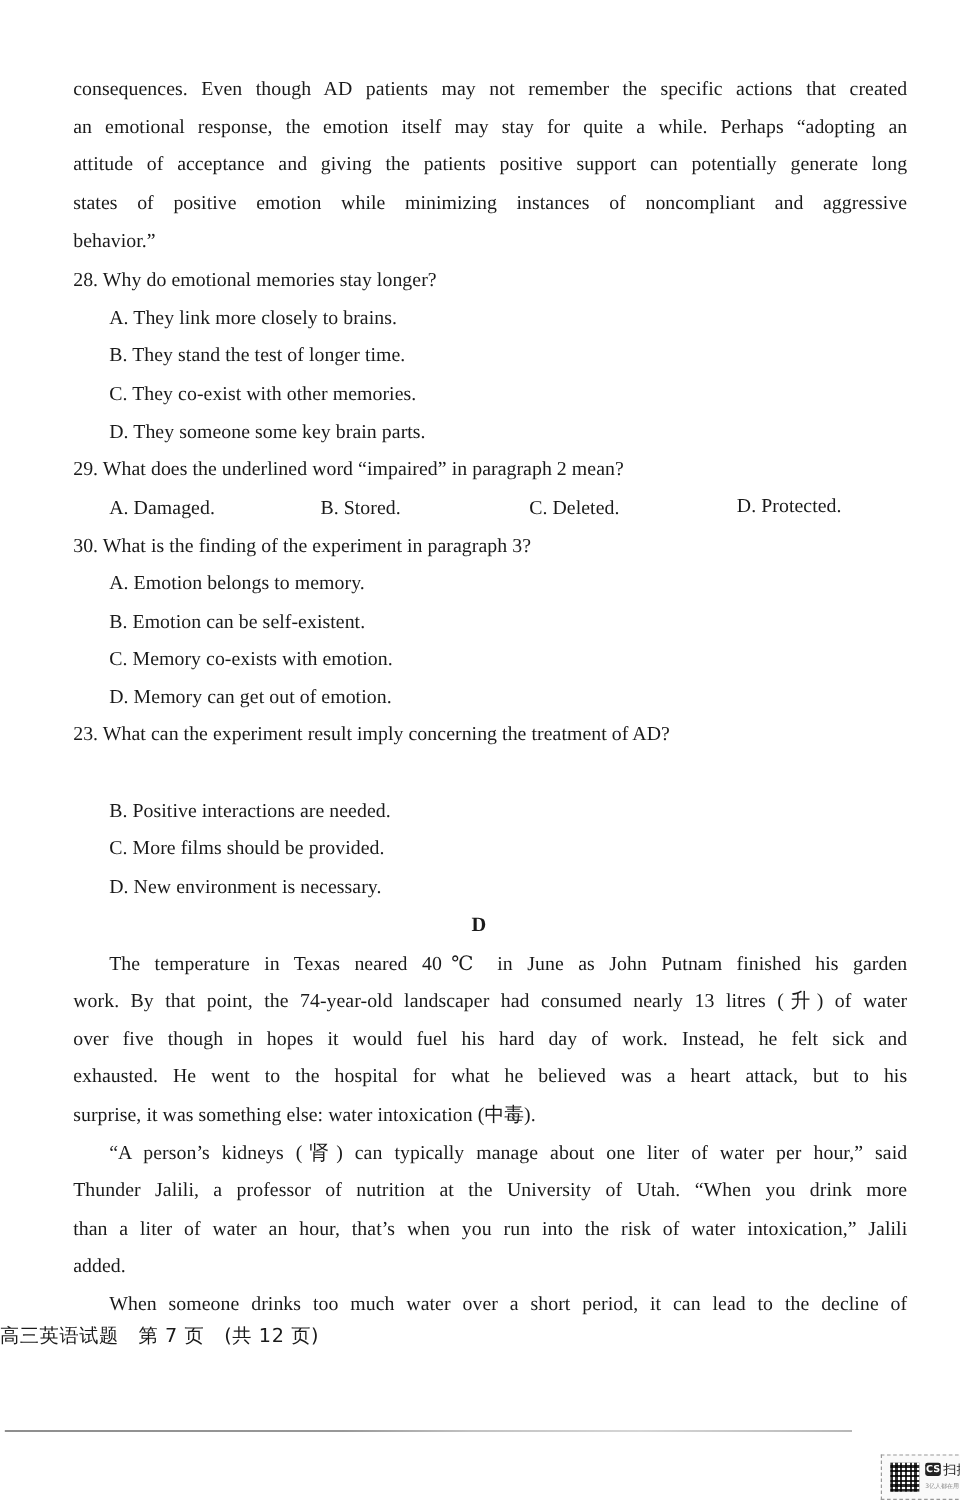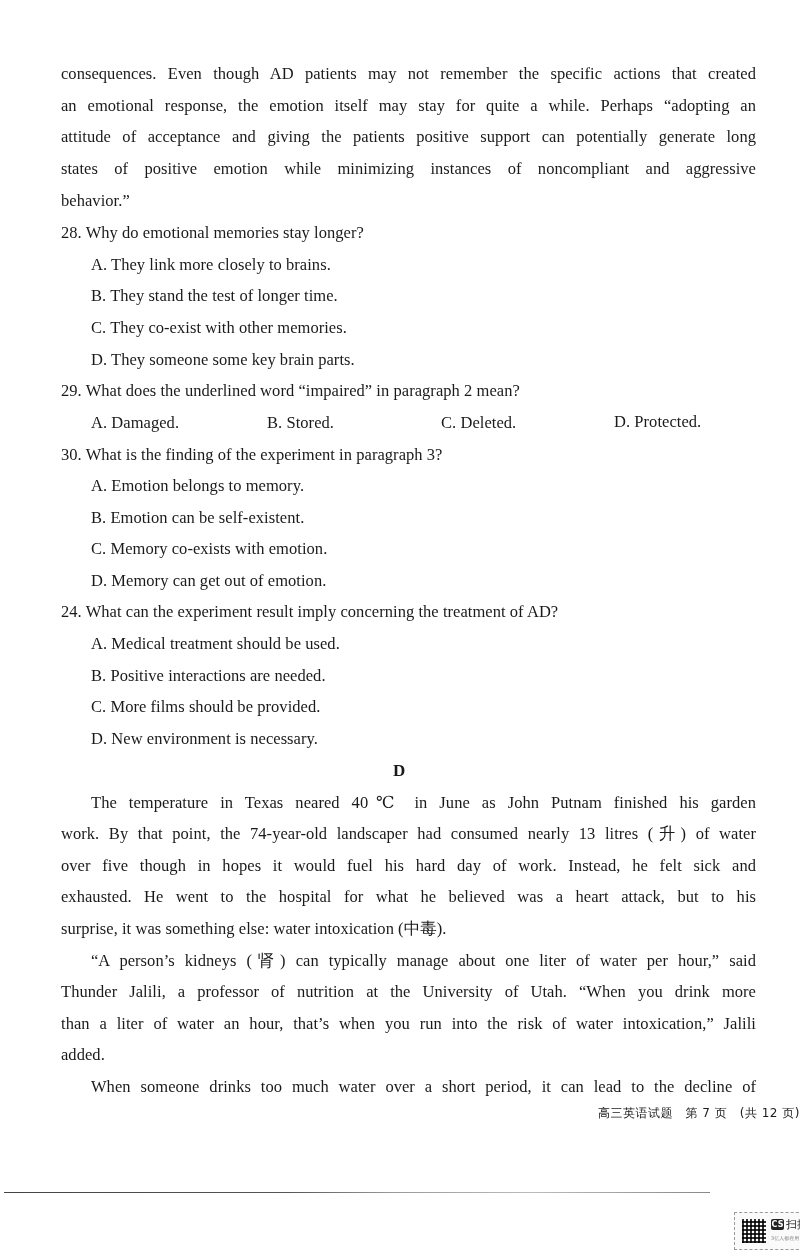--- a/index.html
+++ b/index.html
@@ -11,21 +11,21 @@
     .page { position: absolute; left: 0; top: 0; width: 800px; height: 1252px; }
     .line {
       position: absolute; font-size: 16.5px; line-height: 20px; white-space: nowrap;
       letter-spacing: 0.05px;
     }
     .just { text-align: justify; text-align-last: justify; }
     .para { left: 61px; width: 695px; }
     .q { left: 61px; }
     .opt { left: 91px; text-align: center; }
     .section { left: 393px; font-weight: bold; font-size: 17px; }
-    .footer { left: 0; width: 800px; text-align: right; font-size: 12px; font-family: "DejaVu Sans", sans-serif; letter-spacing: 0.5px; }
+    .footer { left: 0; width: 800px; text-align: left; font-size: 16px; font-family: "DejaVu Sans", sans-serif; letter-spacing: 0.5px; }
     .rule {
       position: absolute; left: 4px; top: 1192px; width: 706px; height: 1px;
       background: linear-gradient(to right, #444 0%, #555 40%, #999 55%, #bbb 75%, #888 100%);
     }
     .scan-badge {
       position: absolute; left: 734px; top: 1212px; width: 70px; height: 38px;
       border: 1px dashed #999; background: #fafafa; box-sizing: border-box;
     }
     .qr {
       position: absolute; left: 7px; top: 6px; width: 24px; height: 24px;
@@ -80,24 +80,23 @@
   <div class="line q" style="top:445px">
     <span>30.</span>
     <span>What is the finding of the experiment in paragraph 3?</span>
   </div>
   <div class="line opt" style="top:476px"><span>A.</span> <span>Emotion belongs to memory.</span></div>
   <div class="line opt" style="top:508px"><span>B.</span> <span>Emotion can be self-existent.</span></div>
   <div class="line opt" style="top:539px"><span>C.</span> <span>Memory co-exists with emotion.</span></div>
   <div class="line opt" style="top:571px"><span>D.</span> <span>Memory can get out of emotion.</span></div>
 
   <div class="line q" style="top:602px">
-    <span>24.</span>
+    <span>23.</span>
     <span>What can the experiment result imply concerning the treatment of AD?</span>
   </div>
-  <div class="line opt" style="top:634px"><span>A.</span> <span>Medical treatment should be used.</span></div>
   <div class="line opt" style="top:666px"><span>B.</span> <span>Positive interactions are needed.</span></div>
   <div class="line opt" style="top:697px"><span>C.</span> <span>More films should be provided.</span></div>
   <div class="line opt" style="top:729px"><span>D.</span> <span>New environment is necessary.</span></div>
 
   <div class="line section" style="top:761px">D</div>
 
   <div class="line just" style="top:793px; left:91px; width:665px">The temperature in Texas neared 40℃ in June as John Putnam finished his garden</div>
   <div class="line para just" style="top:824px">work. By that point, the 74-year-old landscaper had consumed nearly 13 litres (升) of water</div>
   <div class="line para just" style="top:856px">over five though in hopes it would fuel his hard day of work. Instead, he felt sick and</div>
   <div class="line para just" style="top:887px">exhausted. He went to the hospital for what he believed was a heart attack, but to his</div>

